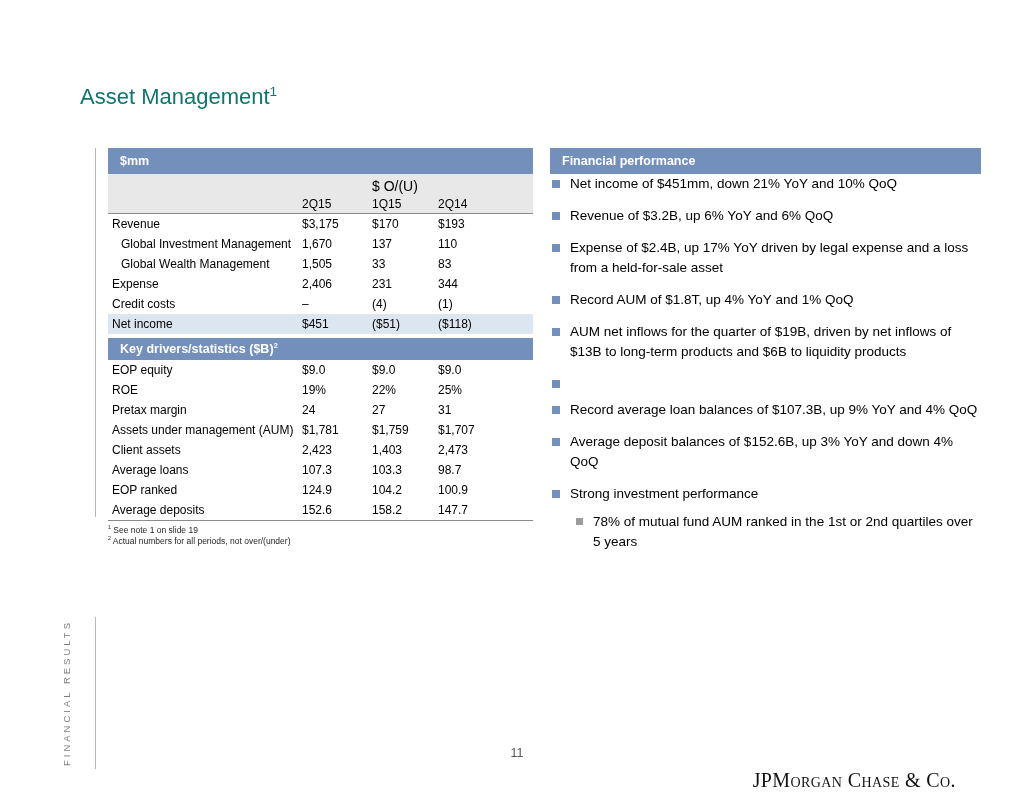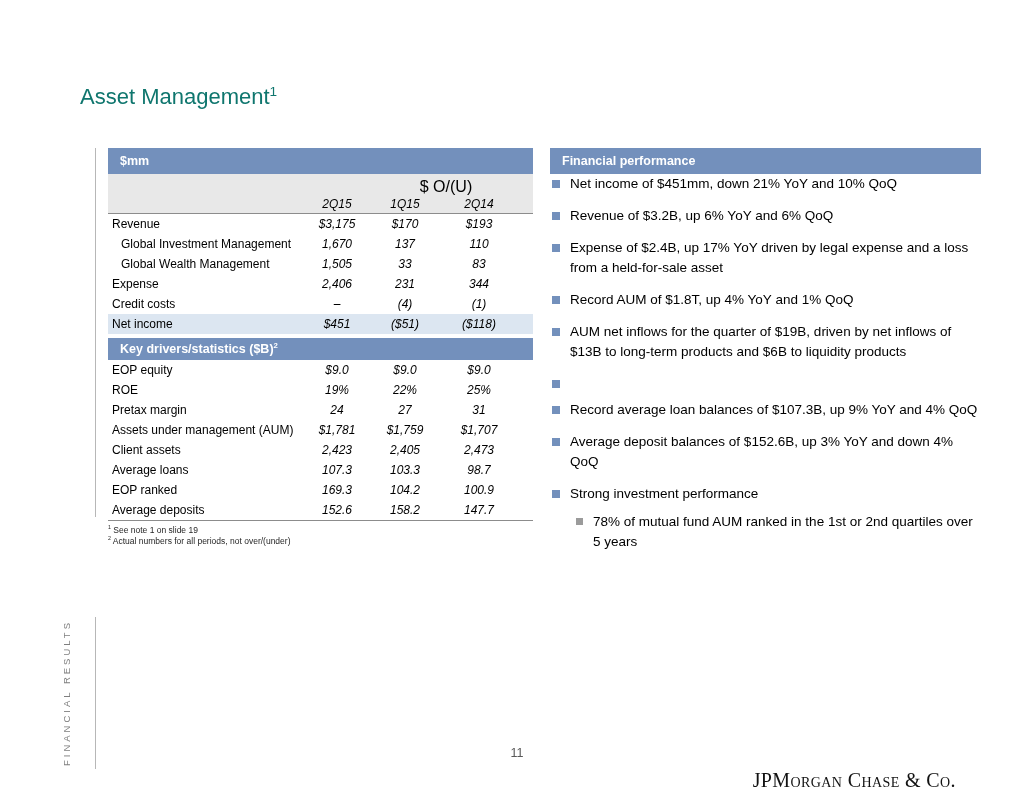--- a/index.html
+++ b/index.html
@@ -30,27 +30,27 @@
   .fin-table { position:absolute; left:108px; top:148px; width:425px; font-size:12px; }
   .bar {
     background:#7390bc; color:#fff; font-weight:bold;
     font-size:12.5px; height:26px; line-height:26px; padding:0 12px;
   }
   .bar2 { margin-top:4px; height:22px; line-height:22px; }
   .head-band { background:#e8e8e8; border-bottom:1px solid #8c8c8c; }
   .ou-row { height:20px; position:relative; }
   .ou-label {
     position:absolute; right:13px; width:148px; top:4px;
-    text-align:center; font-size:16px; color:#000;
+    font-size:14px; color:#000;
   }
   .trow { display:flex; align-items:center; height:20px; padding-right:13px; }
   .period-row { height:19px; }
   .cell.label { flex:1; padding-left:4px; white-space:nowrap; }
   .cell.label.indent { padding-left:13px; }
-  .cell.num { width:66px; text-align:center; white-space:nowrap;font-style:italic; }
+  .cell.num { width:66px; text-align:left; white-space:nowrap; }
   .cell.num.c1 { width:70px; }
   .cell.num.c3 { width:82px; }
   .trow.highlight { background:#dce6f1; }
   .key-rows { border-bottom:1px solid #8c8c8c; }
   .footnotes { margin-top:4px; font-size:8.5px; line-height:11px; color:#262626; }
 
   
   .panel { position:absolute; left:550px; top:148px; width:431px; }
   .bullets { margin-top:0; }
   .bullet { display:flex; margin-bottom:12px; font-size:13.5px; line-height:20px; }
@@ -152,32 +152,32 @@
       </div>
       <div class="trow">
         <span class="cell label">Assets under management (AUM)</span>
         <span class="cell num c1">$1,781</span>
         <span class="cell num c2">$1,759</span>
         <span class="cell num c3">$1,707</span>
       </div>
       <div class="trow">
         <span class="cell label">Client assets</span>
         <span class="cell num c1">2,423</span>
-        <span class="cell num c2">2,405</span>
+        <span class="cell num c2">1,403</span>
         <span class="cell num c3">2,473</span>
       </div>
       <div class="trow">
         <span class="cell label">Average loans</span>
         <span class="cell num c1">107.3</span>
         <span class="cell num c2">103.3</span>
         <span class="cell num c3">98.7</span>
       </div>
       <div class="trow">
         <span class="cell label">EOP ranked</span>
-        <span class="cell num c1">169.3</span>
+        <span class="cell num c1">124.9</span>
         <span class="cell num c2">104.2</span>
         <span class="cell num c3">100.9</span>
       </div>
       <div class="trow">
         <span class="cell label">Average deposits</span>
         <span class="cell num c1">152.6</span>
         <span class="cell num c2">158.2</span>
         <span class="cell num c3">147.7</span>
       </div>
     </div>

